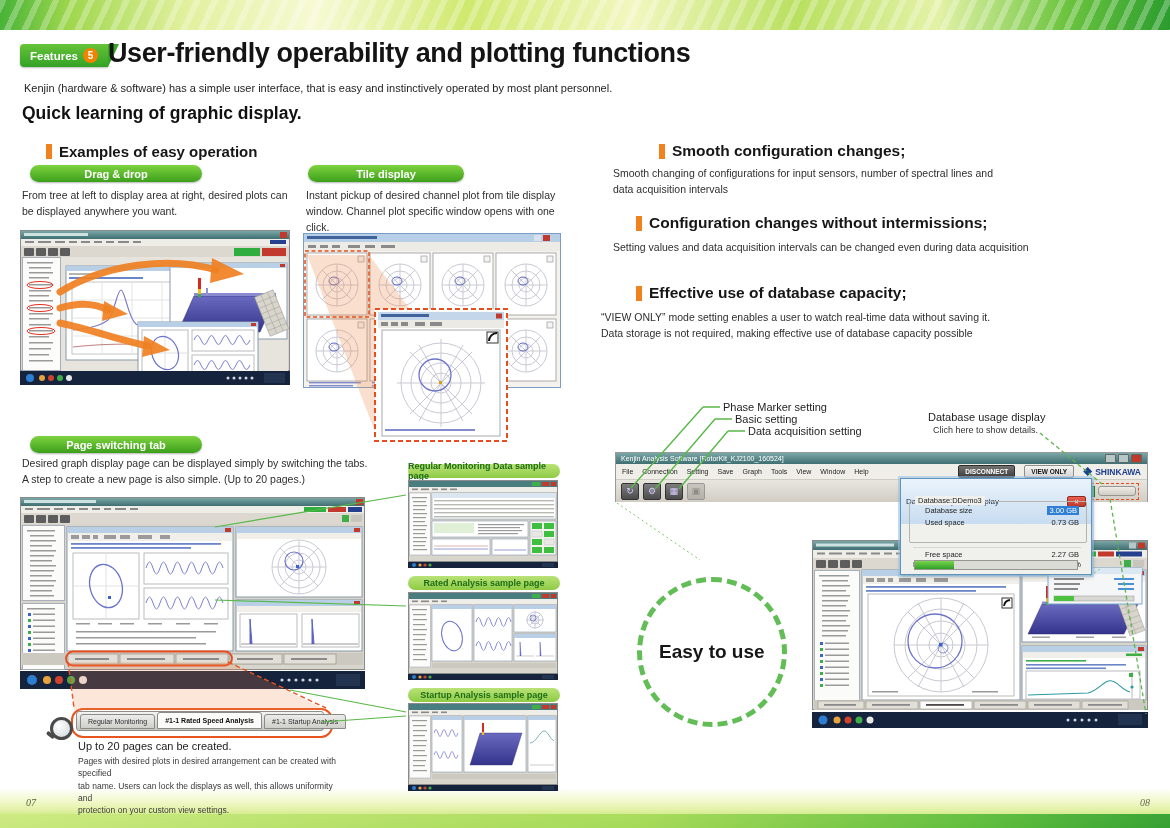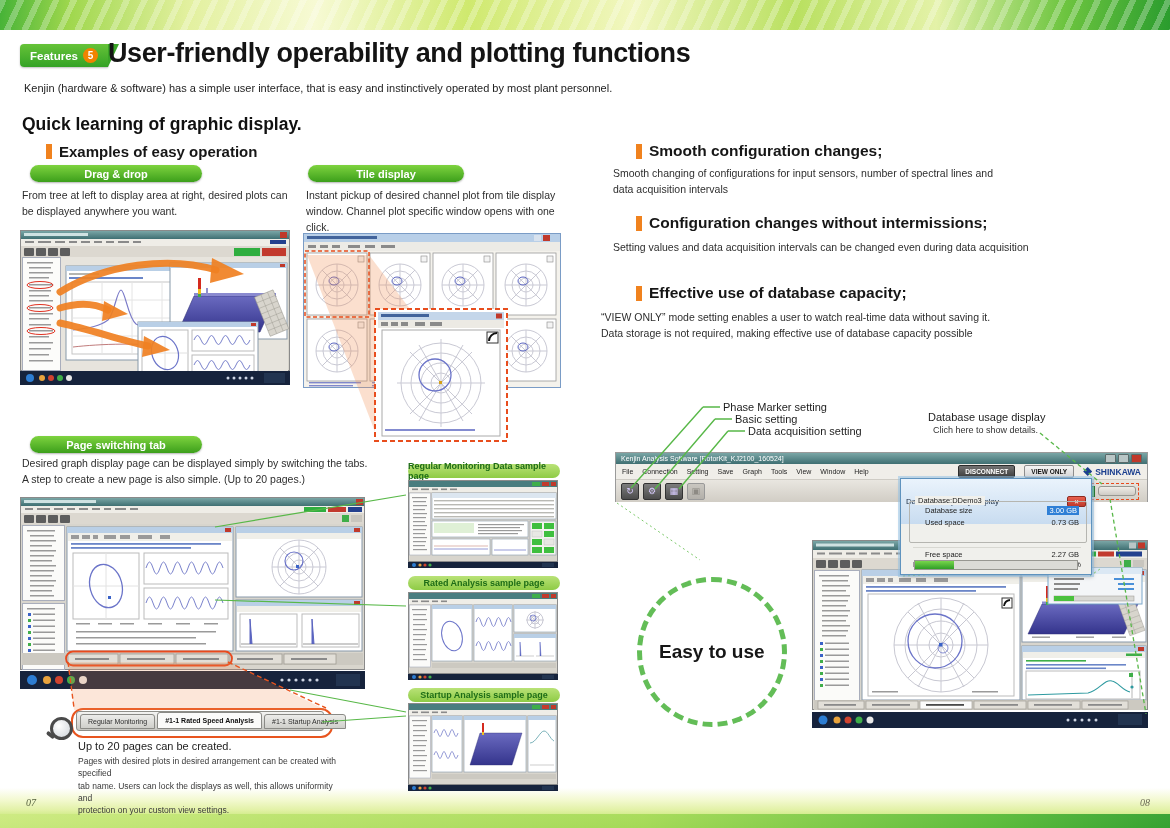--- a/index.html
+++ b/index.html
@@ -19,21 +19,21 @@
 
   
   .features-badge{position:absolute;left:20px;top:44px;width:78px;height:23px;border-radius:4px 0 0 4px;
     background:linear-gradient(180deg,#66c338,#34a226);display:flex;align-items:center;gap:5px;padding-left:10px;
     color:#fff;font-weight:bold;font-size:11.5px;box-shadow:0 1px 2px rgba(0,0,0,.25);}
   .features-badge::after{content:"";position:absolute;right:-11px;top:0;width:0;height:0;
     border-top:23px solid #3aa428;border-right:11px solid transparent;}
   .features-num{width:15px;height:15px;border-radius:50%;background:#f08300;display:flex;align-items:center;justify-content:center;font-size:10px;color:#fff;}
   .main-title{position:absolute;left:108px;top:38px;font-size:27px;font-weight:bold;color:#141414;letter-spacing:-.4px;}
   .subtitle{position:absolute;left:24px;top:82px;font-size:11px;color:#1d1d1d;}
-  .quick{position:absolute;left:22px;top:114px;font-size:17.5px;font-weight:bold;color:#111;}
+  .quick{position:absolute;left:22px;top:103px;font-size:17.5px;font-weight:bold;color:#111;}
 
   .h-orange{position:absolute;display:flex;align-items:center;font-weight:bold;font-size:15px;color:#161616;margin-left:24px;}
   .h-orange::before{content:"";width:6px;height:15px;background:#f0821e;margin-right:7px;flex:none;}
 
   .pill{position:absolute;height:17px;border-radius:9px;background:linear-gradient(180deg,#7ed33f,#3c9f1b);
     color:#fff;font-weight:bold;font-size:11px;display:flex;align-items:center;justify-content:center;
     box-shadow:0 1px 2px rgba(0,0,0,.3);}
   .pill-light{position:absolute;height:14px;border-radius:7px;background:linear-gradient(180deg,#b9e277,#8ecb45);
     color:#1e6d17;font-weight:bold;font-size:9px;display:flex;align-items:center;justify-content:center;}
   .para{position:absolute;font-size:10.5px;line-height:1.5;color:#2e2e2e;white-space:pre-line;}
@@ -695,21 +695,21 @@
       <rect x="24" y="71" width="124" height="5" fill="#ccc9c1"></rect>
       <rect x="0" y="82" width="150" height="6" fill="#16233c"></rect>
       <circle cx="6" cy="85" r="2" fill="#2d7dd2"></circle>
         <circle cx="12" cy="85" r="1.6" fill="#e8a33d"></circle>
         <circle cx="17" cy="85" r="1.6" fill="#d0432f"></circle>
         <circle cx="22" cy="85" r="1.6" fill="#3fae49"></circle>
       <rect x="134" y="83" width="12" height="4" fill="#223450"></rect>
     </svg>
   </div>
 
-  <div class="h-orange" style="left:612px;top:142px;font-size:15.5px;">Smooth configuration changes;</div>
+  <div class="h-orange" style="left:635px;top:142px;font-size:15.5px;">Smooth configuration changes;</div>
   <div class="para" style="left:613px;top:166px;width:480px;font-size:10.5px;">Smooth changing of configurations for input sensors, number of spectral lines and
 data acquisition intervals</div>
   <div class="h-orange" style="left:612px;top:214px;font-size:15.5px;">Configuration changes without intermissions;</div>
   <div class="para" style="left:613px;top:240px;width:500px;">Setting values and data acquisition intervals can be changed even during data acquisition</div>
   <div class="h-orange" style="left:612px;top:284px;font-size:15.5px;">Effective use of database capacity;</div>
   <div class="para" style="left:601px;top:310px;width:500px;">“VIEW ONLY” mode setting enables a user to watch real-time data without saving it.
 Data storage is not required, making effective use of database capacity possible</div>
 
   <div class="callout-label" style="left:723px;top:401px;">Phase Marker setting</div>
   <div class="callout-label" style="left:735px;top:413px;">Basic setting</div>

